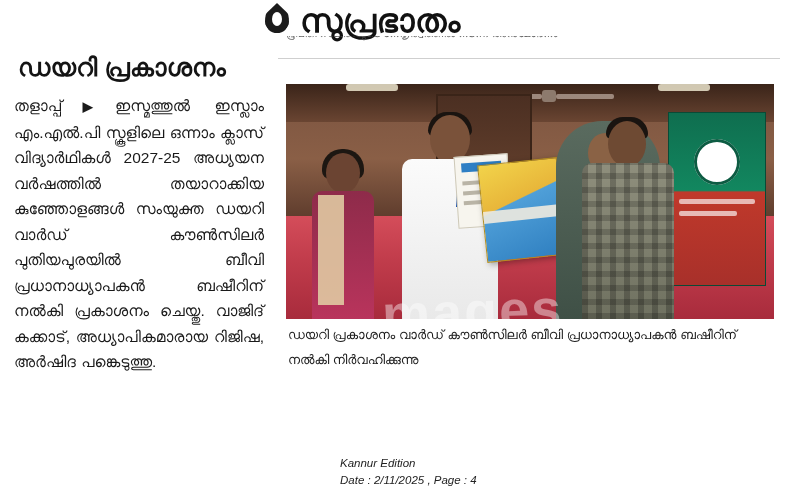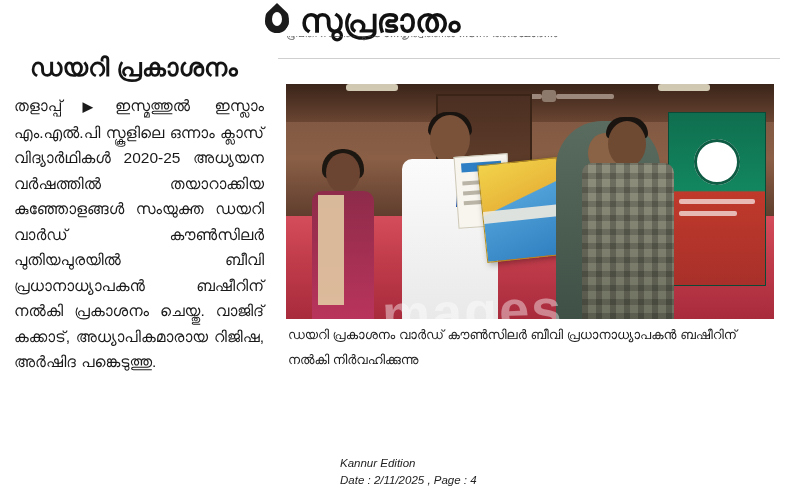--- a/index.html
+++ b/index.html
@@ -90,21 +90,21 @@
     position: absolute;
     left: 14px;
     top: 52px;
     width: 250px;
   }
   .headline {
     font-size: 25px;
     font-weight: bold;
     color: #141414;
     line-height: 31px;
-    margin: 0 0 10px 16px;
+    margin: 0 0 10px 4px;
     letter-spacing: 0.2px;
   }
   .body-text {
     font-size: 15.5px;
     line-height: 25.5px;
     color: #1a1a1a;
     text-align: justify;
     margin: 0;
     word-spacing: 1px;
   }
@@ -273,21 +273,21 @@
     </div>
     <div class="masthead-title">സുപ്രഭാതം</div>
   </div>
 
   <div class="top-strip">
     <div class="top-strip-text">ഭൂപതി സമിതിയുടെ നേതൃത്വത്തിൽ നടന്ന അനുമോദനം</div>
   </div>
 
   <div class="left-col">
     <h1 class="headline">ഡയറി പ്രകാശനം</h1>
-    <p class="body-text"><span class="dateline">തളാപ്പ്</span><span class="arrow-glyph">▶</span><span>ഇസ്മത്തുൽ ഇസ്ലാം എം.എൽ.പി സ്കൂളിലെ ഒന്നാം ക്ലാസ് വിദ്യാർഥികൾ 2020-25 അധ്യയന വർഷത്തിൽ തയാറാക്കിയ കുഞ്ഞോളങ്ങൾ സംയുക്ത ഡയറി വാർഡ് കൗൺസിലർ പുതിയപുരയിൽ ബീവി പ്രധാനാധ്യാപകൻ ബഷീറിന് നൽകി പ്രകാശനം ചെയ്തു. വാജിദ് കക്കാട്, അധ്യാപികമാരായ റിജിഷ, അർഷിദ പങ്കെടുത്തു.</span></p>
+    <p class="body-text"><span class="dateline">തളാപ്പ്</span><span class="arrow-glyph">▶</span><span>ഇസ്മത്തുൽ ഇസ്ലാം എം.എൽ.പി സ്കൂളിലെ ഒന്നാം ക്ലാസ് വിദ്യാർഥികൾ 2027-25 അധ്യയന വർഷത്തിൽ തയാറാക്കിയ കുഞ്ഞോളങ്ങൾ സംയുക്ത ഡയറി വാർഡ് കൗൺസിലർ പുതിയപുരയിൽ ബീവി പ്രധാനാധ്യാപകൻ ബഷീറിന് നൽകി പ്രകാശനം ചെയ്തു. വാജിദ് കക്കാട്, അധ്യാപികമാരായ റിജിഷ, അർഷിദ പങ്കെടുത്തു.</span></p>
   </div>
 
   <div class="photo-wrap">
     <div class="ph-wall"></div>
     <div class="ph-wall2"></div>
     <div class="ph-floor"></div>
     <div class="ph-light l1"></div>
     <div class="ph-light l2"></div>
     <div class="ph-fan">
       <div class="blade b1"></div>

